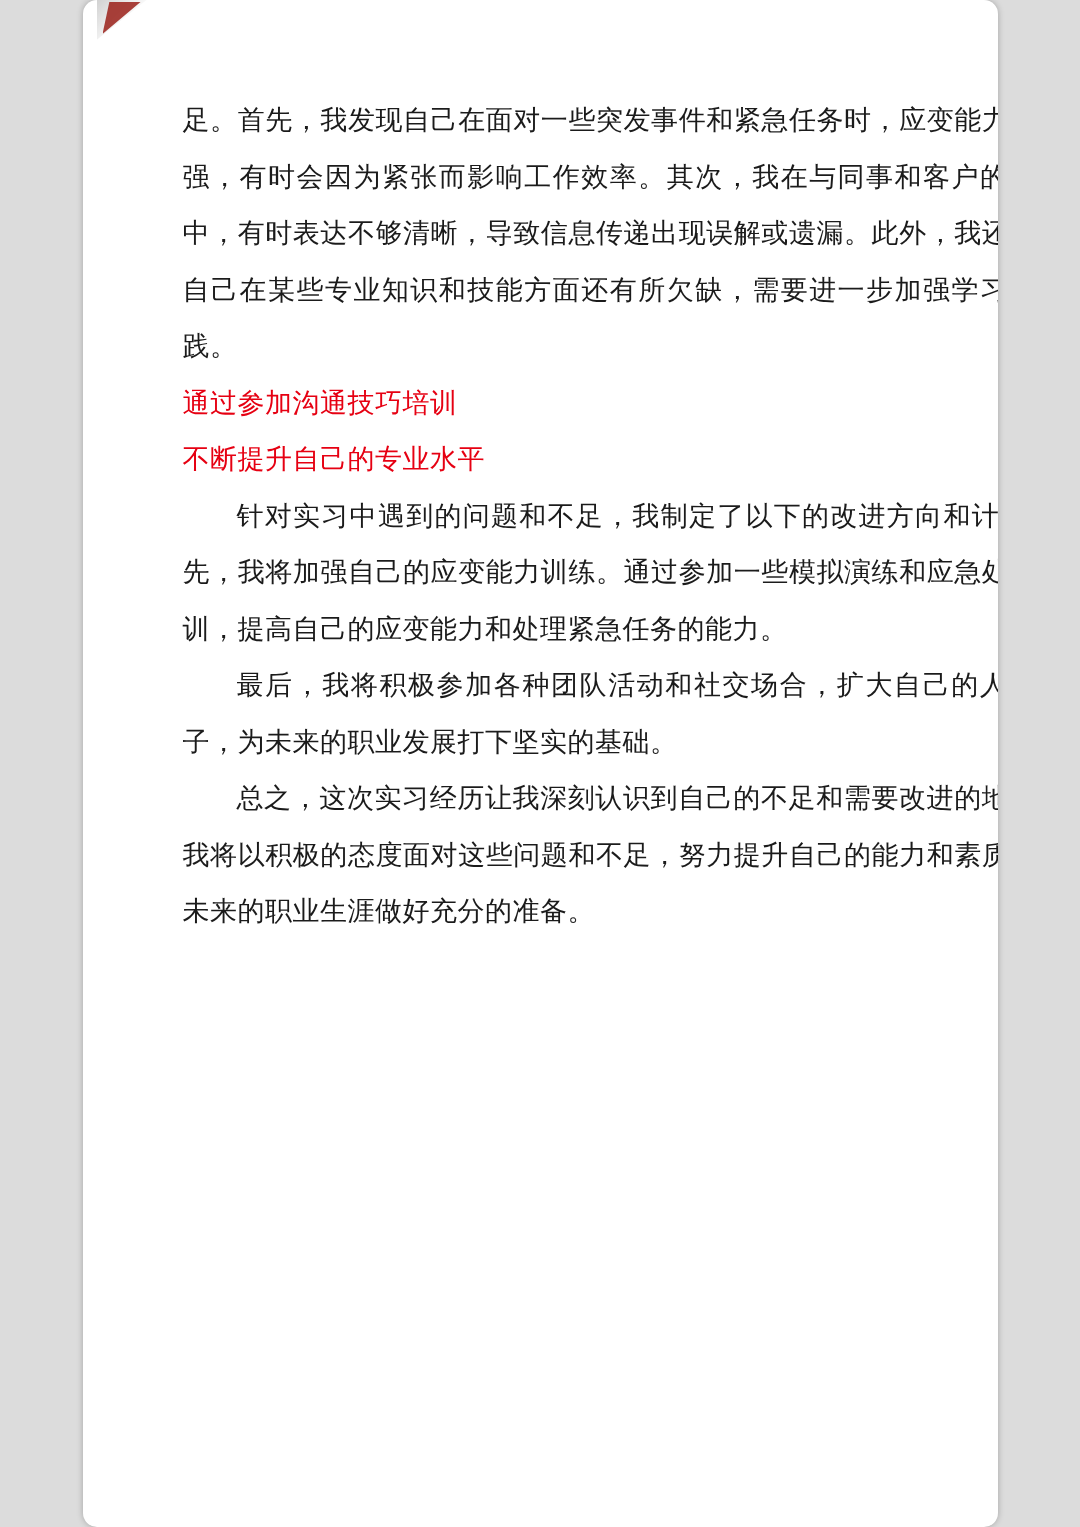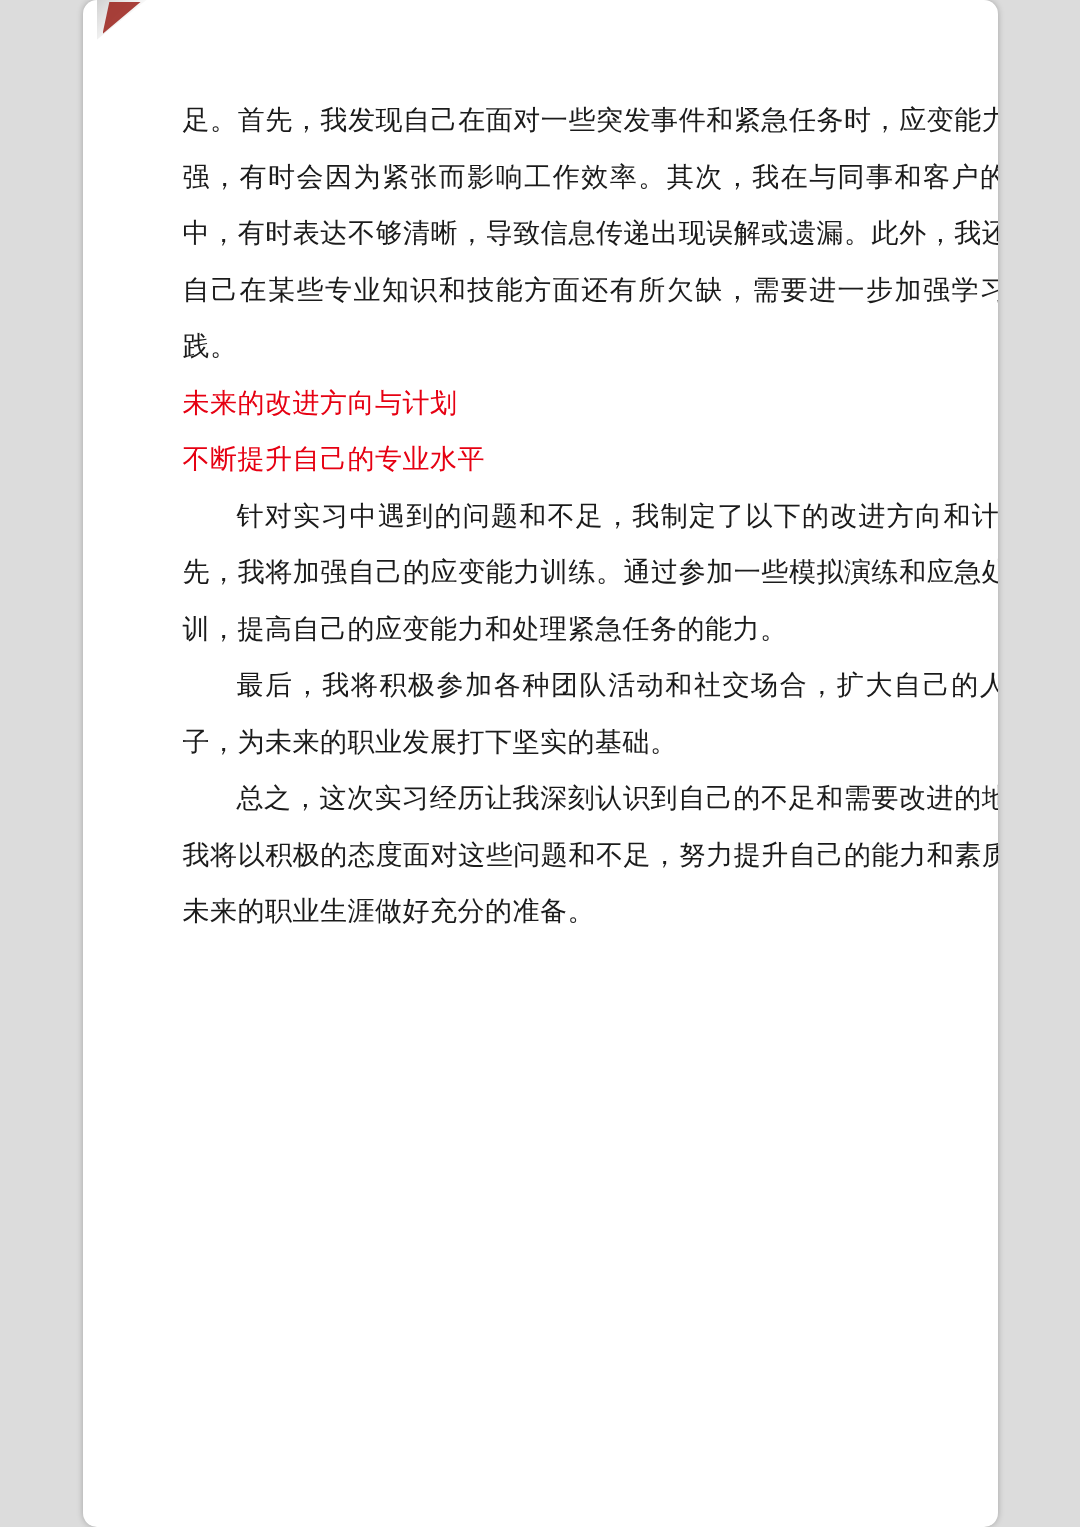--- a/index.html
+++ b/index.html
@@ -66,19 +66,19 @@
   }
 </style>
 </head>
 <body>
 
 <div class="page">
   <div class="corner-fold-shadow"></div>
   <div class="corner-fold"></div>
   <div class="content" id="doc-content" style="--heading-color: #e60012;">
       <p class="">足。首先，我发现自己在面对一些突发事件和紧急任务时，应变能力不够强，有时会因为紧张而影响工作效率。其次，我在与同事和客户的沟通中，有时表达不够清晰，导致信息传递出现误解或遗漏。此外，我还发现自己在某些专业知识和技能方面还有所欠缺，需要进一步加强学习和实践。</p>
-      <p class="heading">未来的改进方向与计划</p>
+      <p class="heading">通过参加沟通技巧培训</p>
       <p class="heading">不断提升自己的专业水平</p>
       <p class=" indent">针对实习中遇到的问题和不足，我制定了以下的改进方向和计划:首先，我将加强自己的应变能力训练。通过参加一些模拟演练和应急处理培训，提高自己的应变能力和处理紧急任务的能力。</p>
       <p class=" indent">最后，我将积极参加各种团队活动和社交场合，扩大自己的人脉圈子，为未来的职业发展打下坚实的基础。</p>
       <p class=" indent">总之，这次实习经历让我深刻认识到自己的不足和需要改进的地方。我将以积极的态度面对这些问题和不足，努力提升自己的能力和素质，为未来的职业生涯做好充分的准备。</p>
     </div>
 </div>
 
 </body></html>

